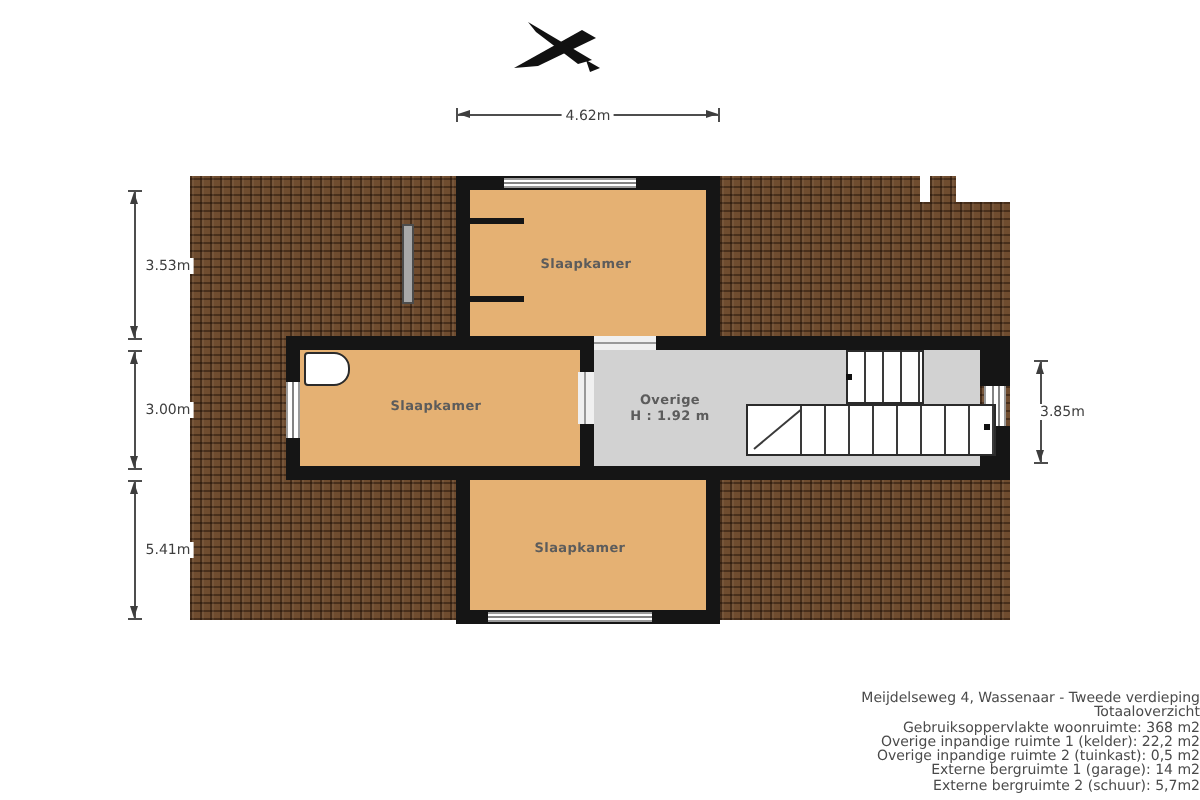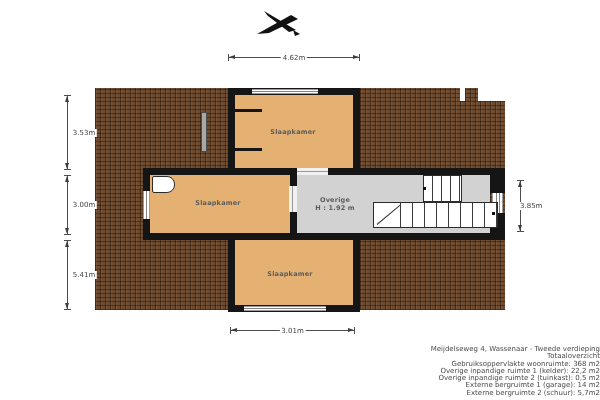--- a/index.html
+++ b/index.html
@@ -153,28 +153,20 @@
 
   <div class="vdim" style="left:516px;top:180px;height:52px">
     <div class="line"></div>
     <div class="tick" style="top:0"></div>
       <div class="tick" style="bottom:0"></div>
     <div class="arr arr-up"></div>
       <div class="arr arr-down"></div>
     <span class="dimlab right-v">3.85m</span>
   </div>
 
-  <div class="hdim" style="left:230px;top:326px;width:125px">
-    <div class="line"></div>
-    <div class="tick" style="left:0"></div>
-      <div class="tick" style="right:0"></div>
-    <div class="arr arr-left"></div>
-      <div class="arr arr-right"></div>
-    <span class="dimlab center-h">3.01m</span>
-  </div>
 
   <div class="footer">
     <div>Meijdelseweg 4, Wassenaar - Tweede verdieping</div>
     <div>Totaaloverzicht</div>
     <div>Gebruiksoppervlakte woonruimte: 368 m2</div>
     <div>Overige inpandige ruimte 1 (kelder): 22,2 m2</div>
     <div>Overige inpandige ruimte 2 (tuinkast): 0,5 m2</div>
     <div>Externe bergruimte 1 (garage): 14 m2</div>
     <div>Externe bergruimte 2 (schuur): 5,7m2</div>
   </div>

